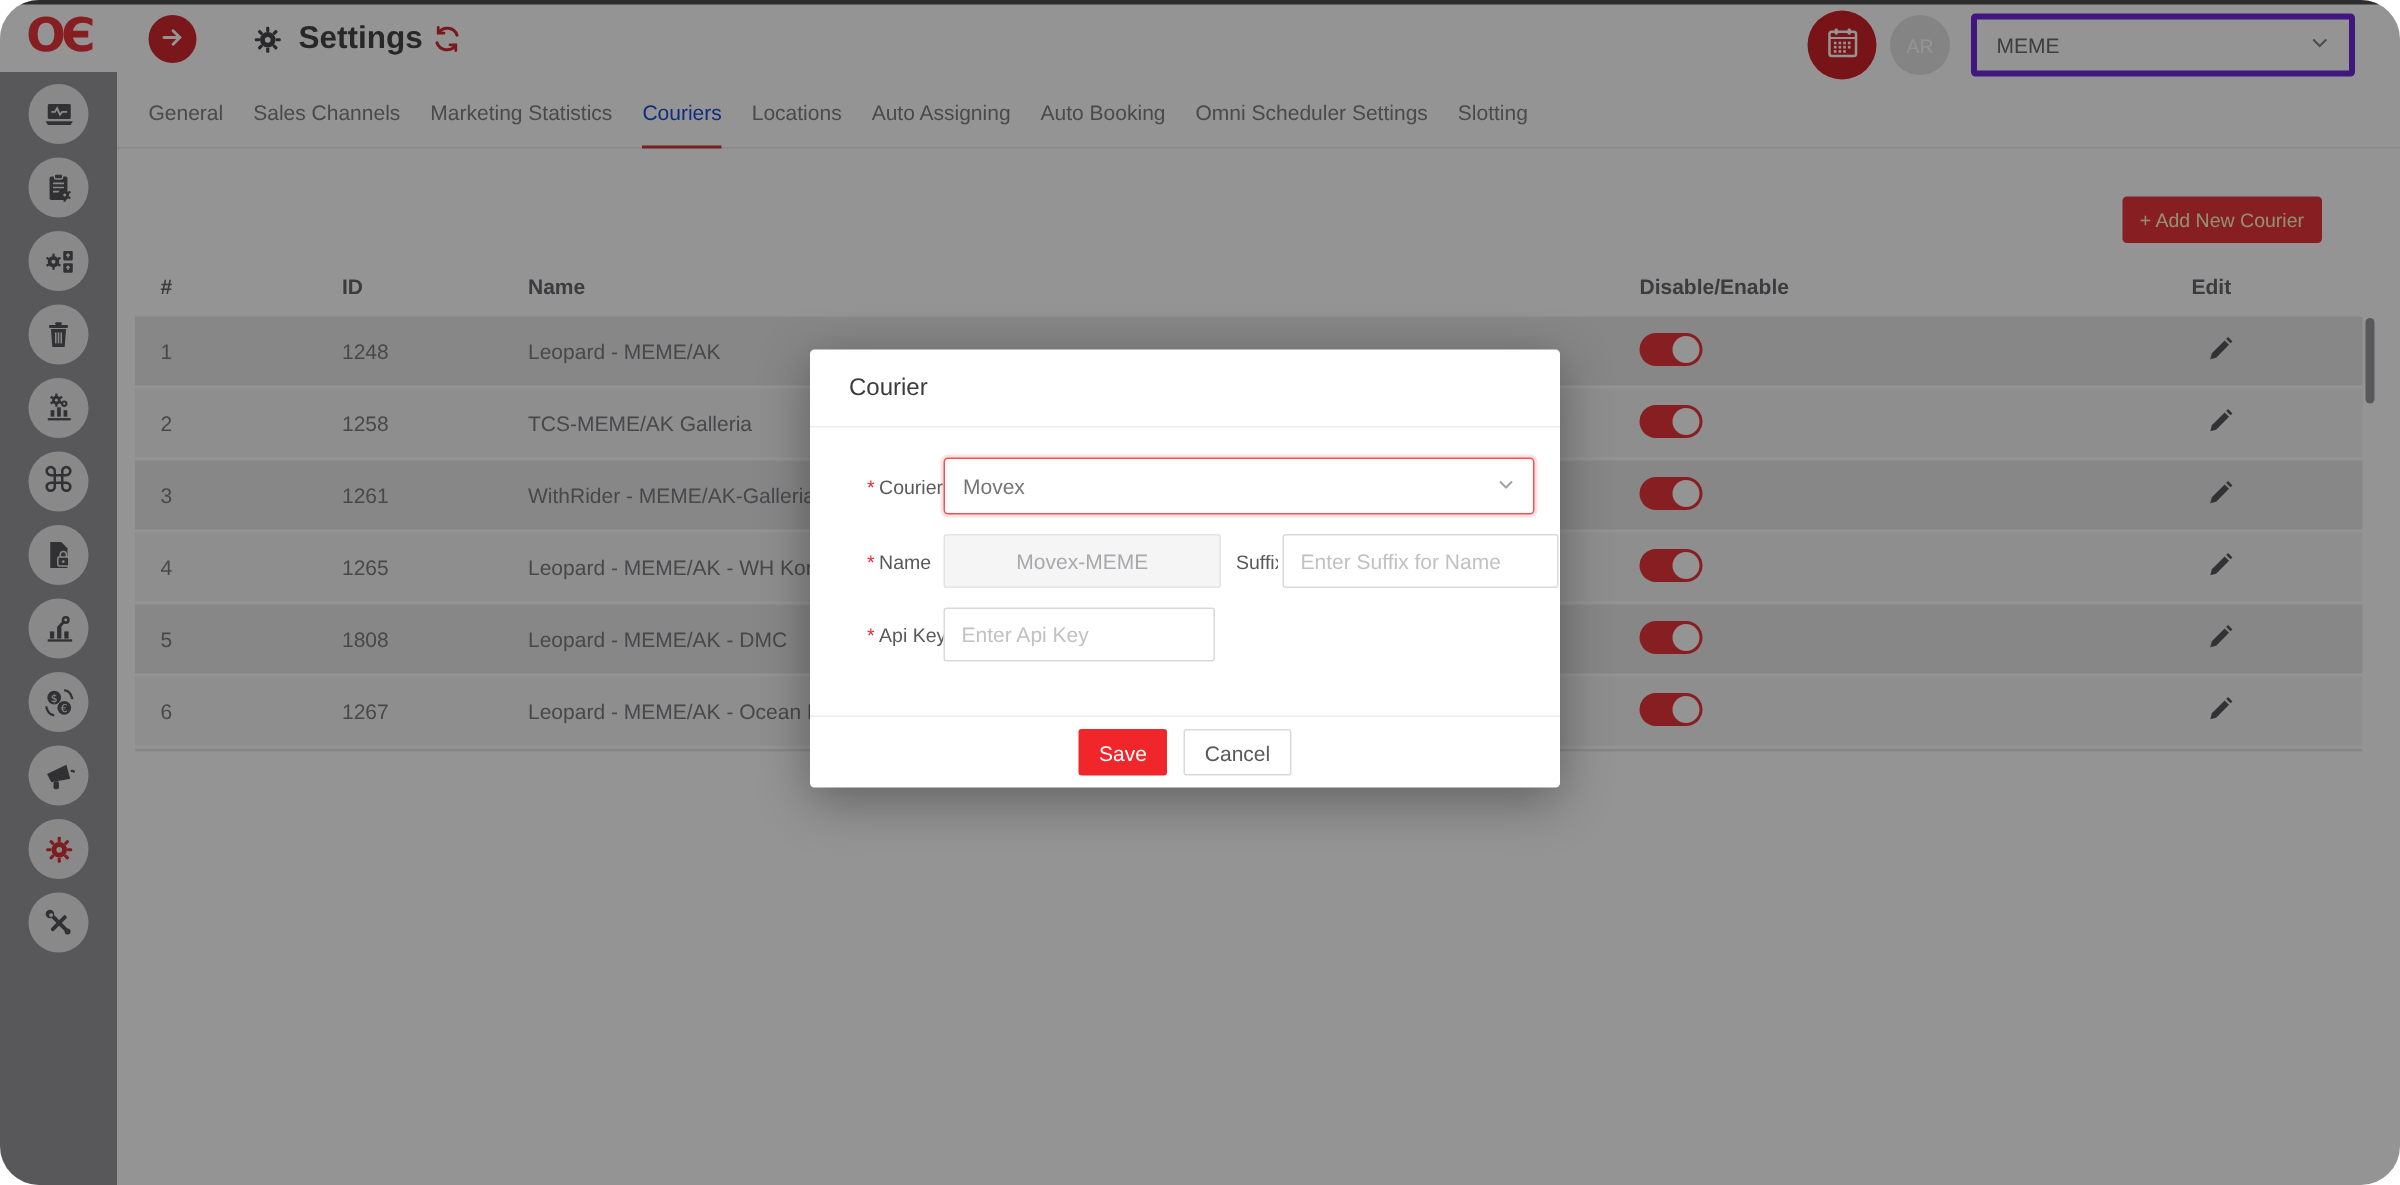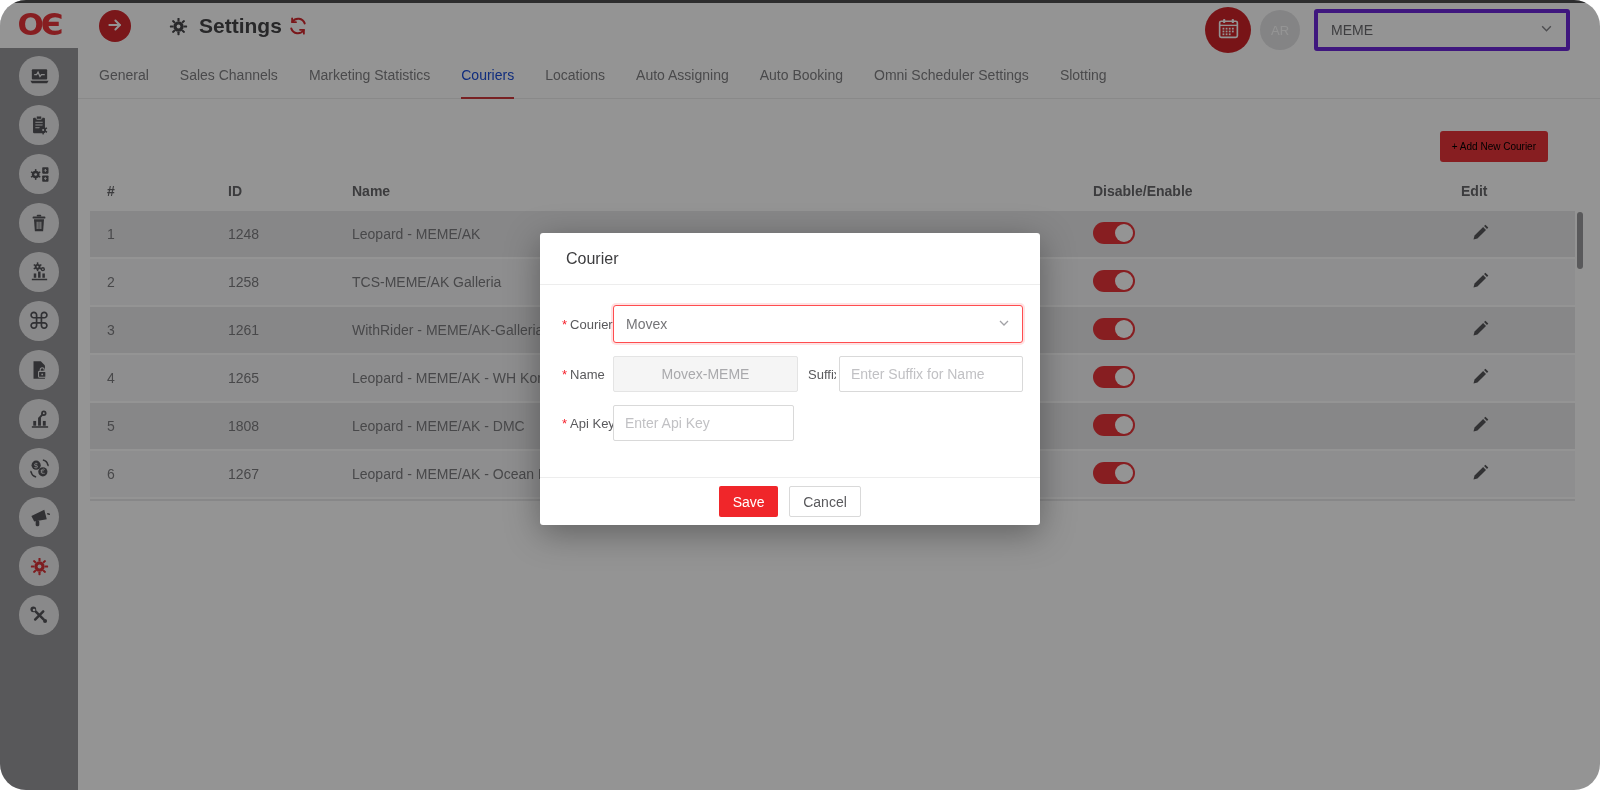--- a/index.html
+++ b/index.html
@@ -23,44 +23,44 @@
   .title-gear{margin-left:36px;display:flex;align-items:center;}
   .page-title{font-size:21px;font-weight:700;color:#454548;margin:0 2px 0 9px;}
   .sync{margin-left:3px;display:flex;align-items:center;cursor:pointer;}
   .topbar-right{position:absolute;right:30px;top:7px;display:flex;align-items:center;}
   .cal-btn{width:46px;height:46px;border-radius:50%;background:#cf2429;border:none;display:flex;align-items:center;justify-content:center;cursor:pointer;margin-right:9px;padding:0;}
   .avatar{width:40px;height:40px;border-radius:50%;background:#e4e4e6;color:#fff;font-size:13px;display:flex;align-items:center;justify-content:center;margin-right:14px;}
   .ws-select{width:222px;height:34px;border:4px solid #6d28d9;border-radius:3px;background:#fff;display:flex;align-items:center;justify-content:space-between;padding:0 13px;cursor:pointer;}
   .ws-select span{font-size:14px;color:#6b6b6e;}
 
   
-  .tabs{height:46px;display:flex;align-items:stretch;padding-left:21px;gap:31px;border-bottom:1px solid #ececec;}
+  .tabs{height:46px;display:flex;align-items:stretch;padding-left:21px;gap:20px;border-bottom:1px solid #ececec;}
   .tab{font-size:14px;color:#808083;display:flex;align-items:center;cursor:pointer;position:relative;white-space:nowrap;}
   .tab.active{color:#1d4ed8;}
   .tab.active::after{content:"";position:absolute;left:0;right:0;bottom:-1px;height:2px;background:#cf3a3d;}
 
   
   .content{position:relative;height:692px;}
-  .add-btn{position:absolute;top:32px;right:52px;height:31px;padding:0 12px;background:#e8353a;color:#000000;border:none;border-radius:3px;font-size:10px;cursor:pointer;}
+  .add-btn{position:absolute;top:32px;right:52px;height:31px;padding:0 12px;background:#e8353a;color:#fef9c3;border:none;border-radius:3px;font-size:13px;cursor:pointer;}
   .table{position:absolute;left:12px;top:72px;width:1485px;border-bottom:2px solid #e9e9ea;}
   .t-head,.t-row{display:grid;grid-template-columns:121px 124px 741px 368px 1fr;align-items:center;padding-left:17px;}
   .t-head{height:40px;font-size:14px;font-weight:700;color:#68686b;}
   .t-row{height:46px;font-size:14px;color:#7d7d80;border-bottom:2px solid #fff;}
   .t-row.odd{background:#e9e9ea;}
   .t-row.even{background:#f5f5f6;}
   .switch{width:42px;height:22px;border-radius:11px;background:#e8353a;position:relative;display:inline-block;cursor:pointer;}
   .switch .knob{position:absolute;top:2px;right:2px;width:18px;height:18px;border-radius:50%;background:#fff;}
   .edit-btn{background:none;border:none;padding:0;margin-left:9px;cursor:pointer;display:inline-flex;width:24px;}
   .scroll-thumb{position:absolute;left:1499px;top:113px;width:6px;height:57px;border-radius:3px;background:#9a9a9d;cursor:pointer;}
 
   
   .mask{position:absolute;inset:0;background:rgba(0,0,0,0.42);z-index:90;}
   .modal{position:absolute;left:540px;top:233px;width:500px;background:#fff;border-radius:3px;box-shadow:0 8px 34px rgba(0,0,0,0.35);z-index:95;}
   .m-head{height:51px;border-bottom:1px solid #ededed;display:flex;align-items:center;padding:0 26px;font-size:16px;color:#3c3c3e;}
-  .m-body{padding:20px 17px 36px 22px;}
+  .m-body{padding:20px 17px 36px 38px;}
   .f-row{display:flex;align-items:center;margin-bottom:13px;}
   .f-row:last-child{margin-bottom:0;}
   .f-label{width:51px;min-width:51px;font-size:13px;color:#59595c;white-space:nowrap;overflow:hidden;}
   .f-label .ast{color:#f5222d;margin-right:3px;}
   .f-label.suffix{width:28px;min-width:28px;margin-left:10px;}
   .sel{flex:1;height:36px;border:1px solid #ff4d4f;box-shadow:0 0 0 2px rgba(255,77,79,0.16);border-radius:3px;background:#fff;display:flex;align-items:center;justify-content:space-between;padding:0 12px;cursor:pointer;}
   .sel span{font-size:14px;color:#757578;}
   .inp{height:36px;border:1px solid #d9d9d9;border-radius:2px;font-size:14px;padding:0 11px;color:#59595c;font-family:"Liberation Sans",sans-serif;box-sizing:border-box;}
   .inp::placeholder{color:#c1c1c4;}
   .inp.disabled{background:#f5f5f5;border-color:#e4e4e4;color:#a9a9ac;}

